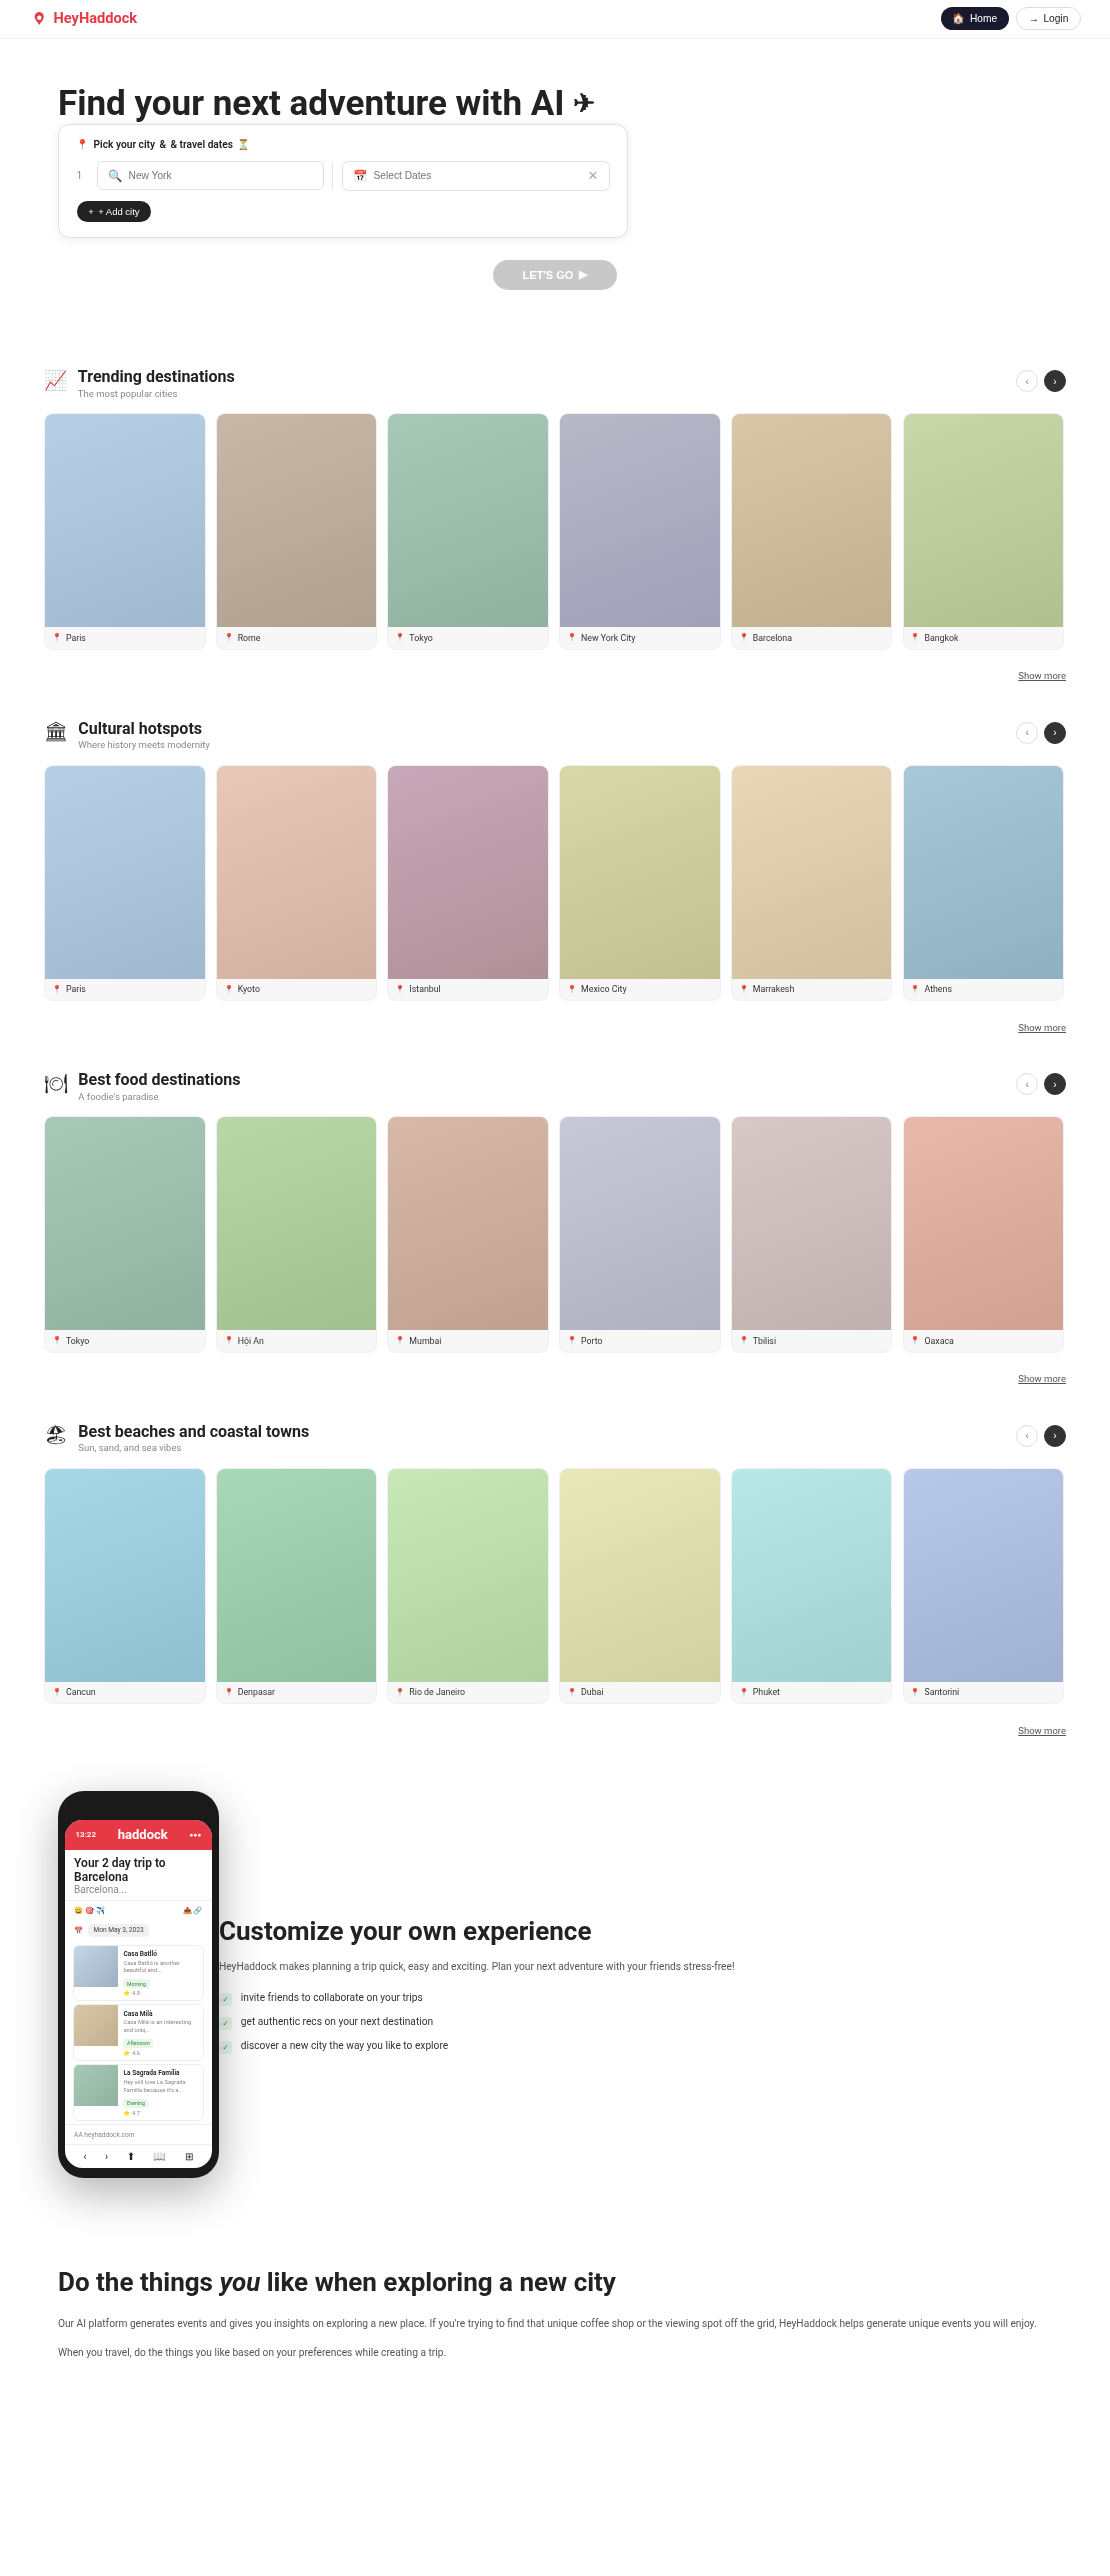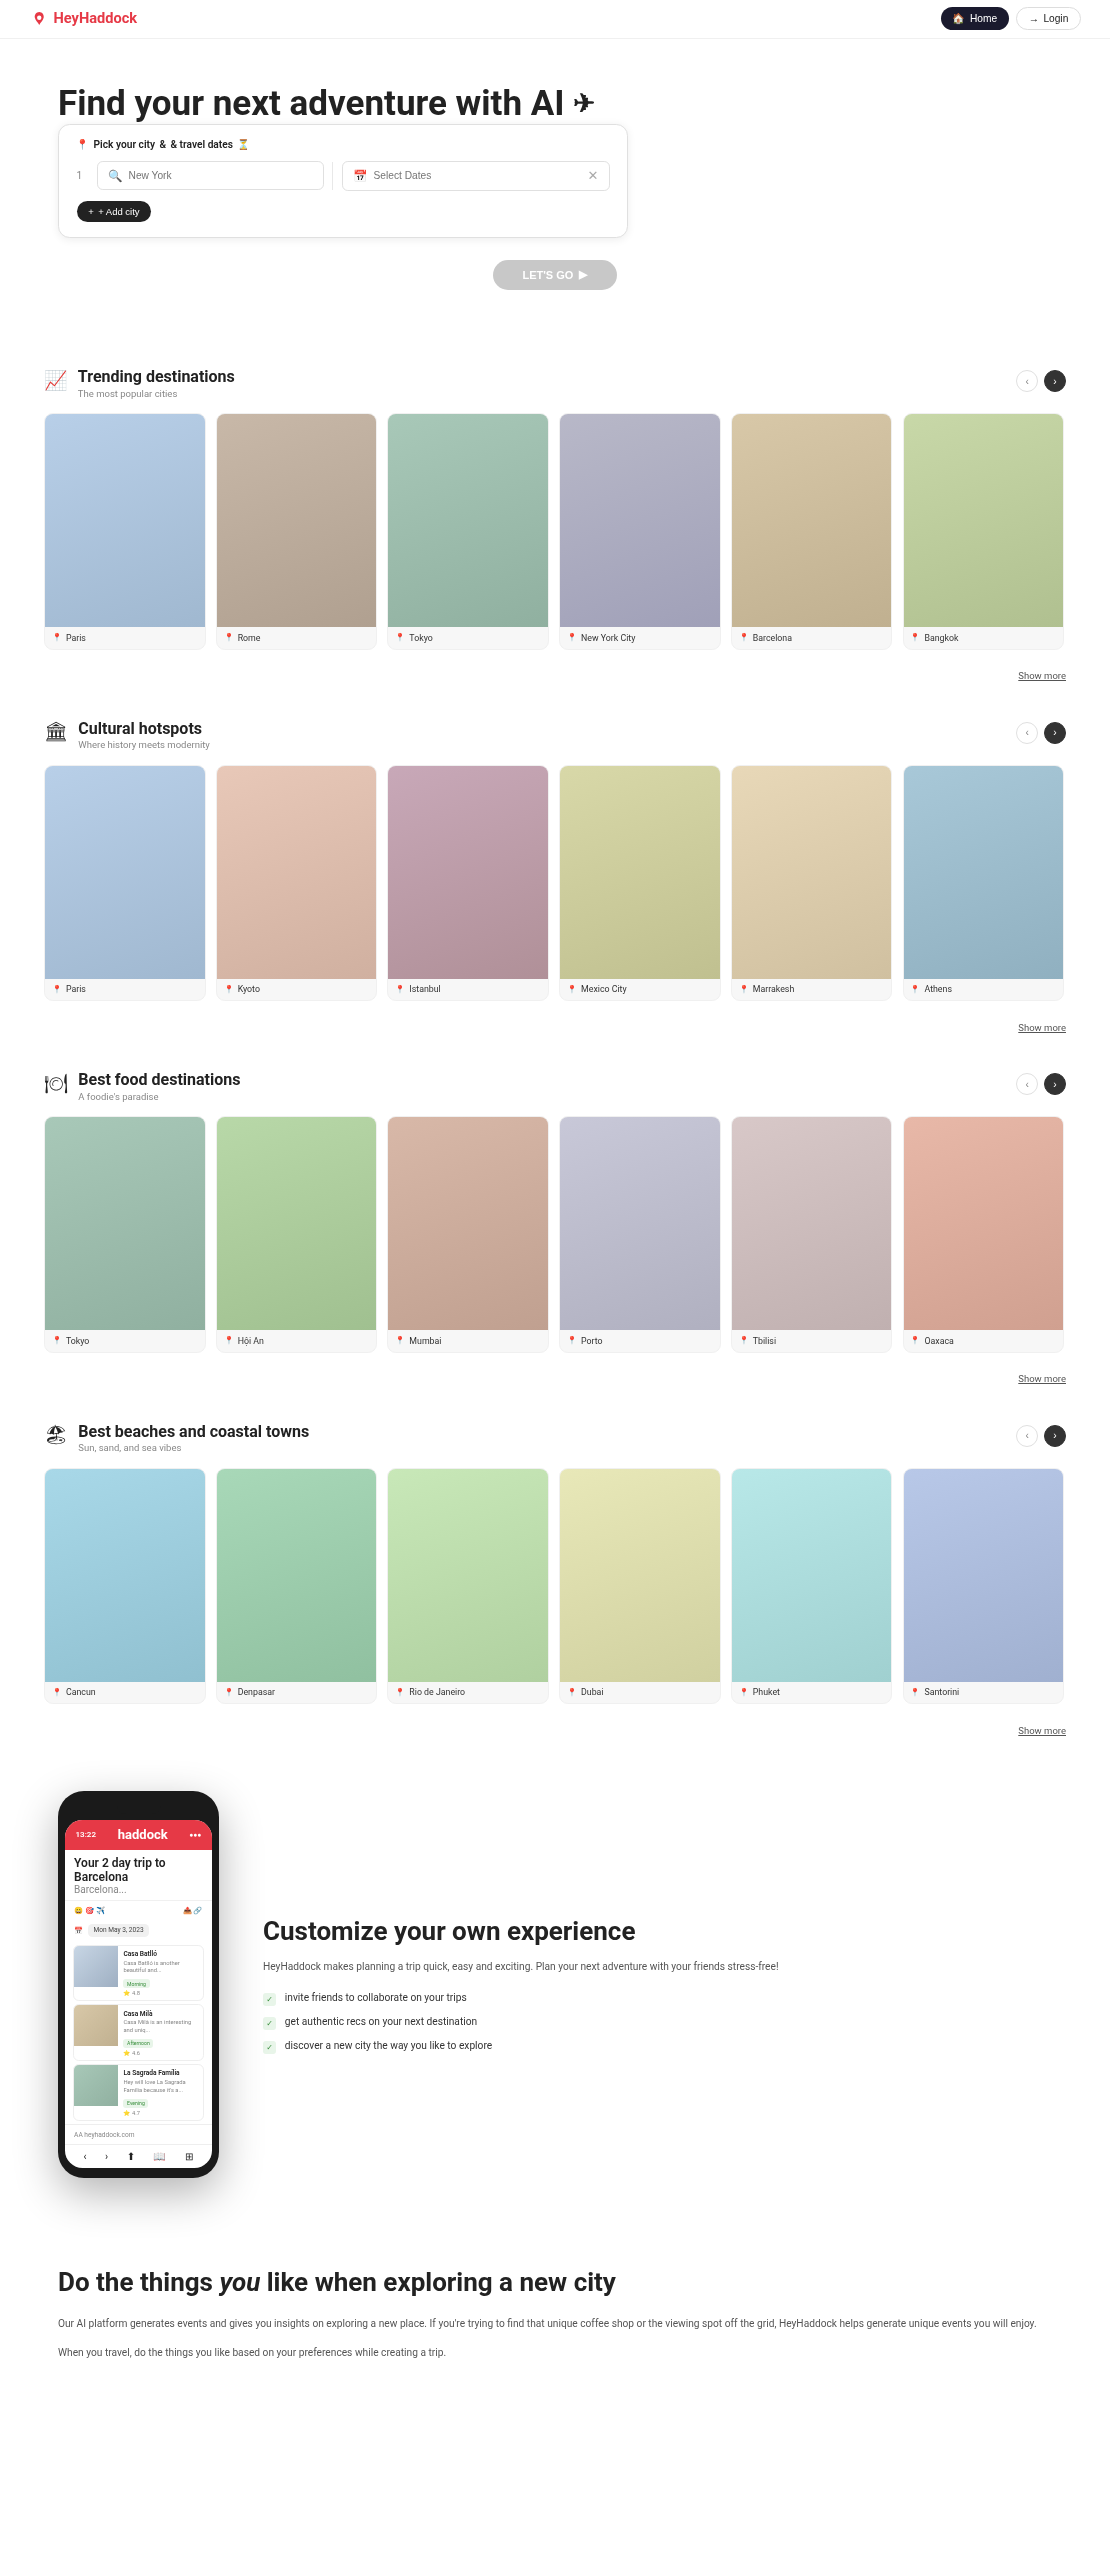--- a/index.html
+++ b/index.html
@@ -81,21 +81,21 @@
       width: 100%; aspect-ratio: 3/4; background: #d0d0d0; position: relative; overflow: hidden;
     }
     .card-label {
       padding: 5.8px 7.3px; font-size: 8.8px; display: flex; align-items: center; gap: 3.7px; color: #333;
     }
     .card-label .pin-icon { color: #e63946; font-size: 8px; }
     .show-more { text-align: right; padding: 5.8px 44px 11.7px; font-size: 9.5px; color: #555; cursor: pointer; text-decoration: underline; }
 
     
     .customize-section {
-      display: flex; align-items: center; gap: 44px; padding: 44px 58px; background: #fff;
+      display: flex; align-items: center; padding: 44px 58px; background: #fff;
     }
     .phone-mockup {
       flex: 0 0 161px; width: 161px;
     }
     .phone-frame {
       background: #1a1a1a; border-radius: 26px; padding: 10.2px 7.3px; box-shadow: 0 14.6px 44px rgba(0,0,0,0.3);
       position: relative;
     }
     .phone-notch {
       width: 44px; height: 13px; background: #1a1a1a; border-radius: 0 0 8.8px 8.8px;

